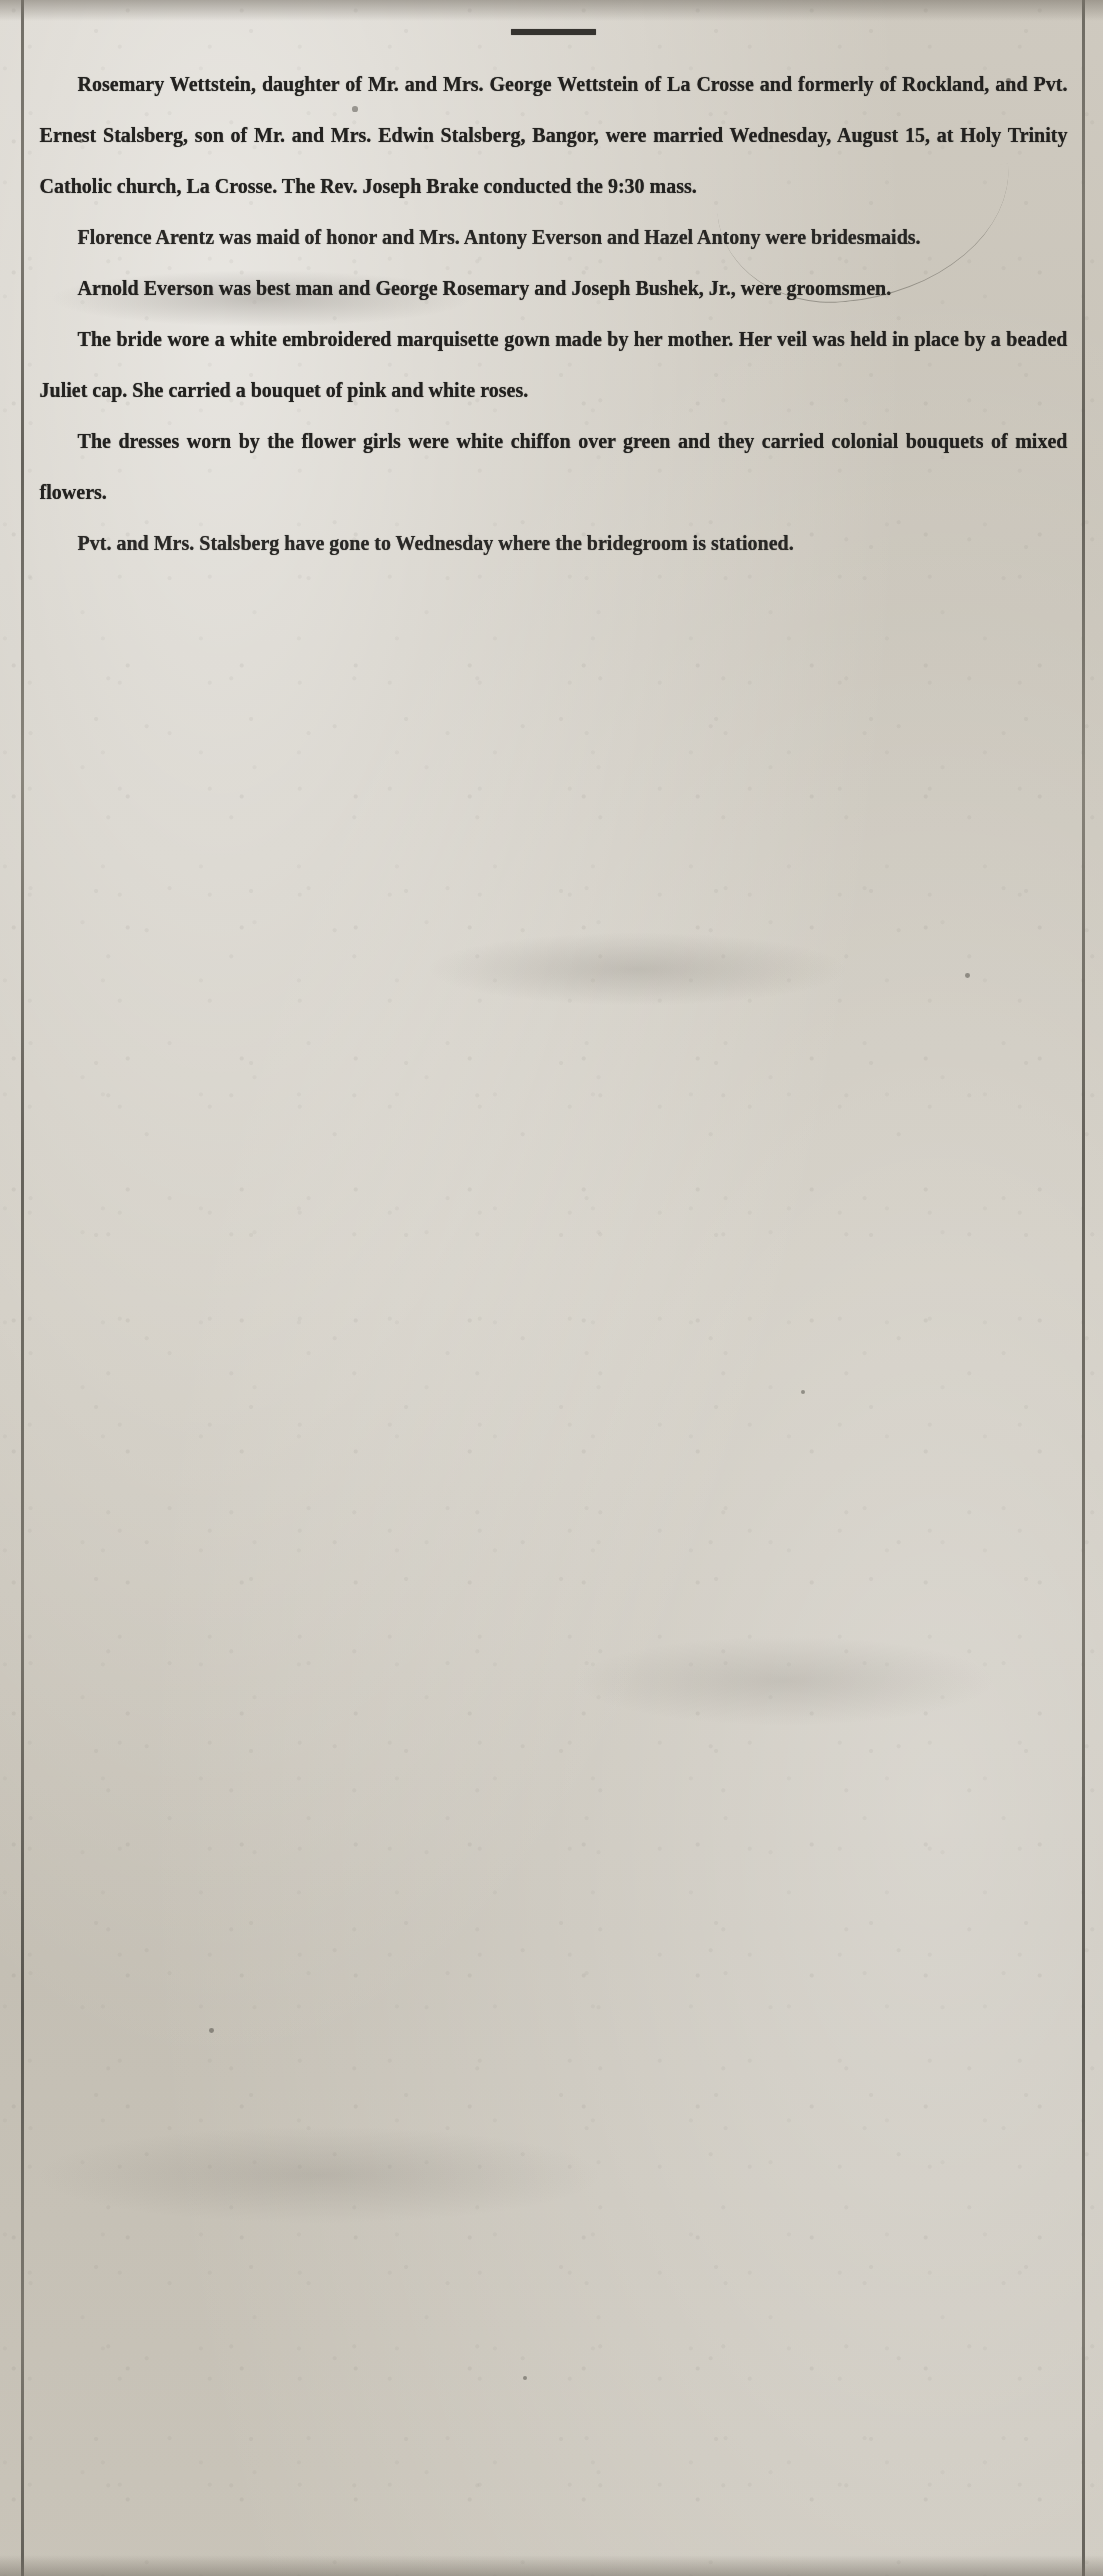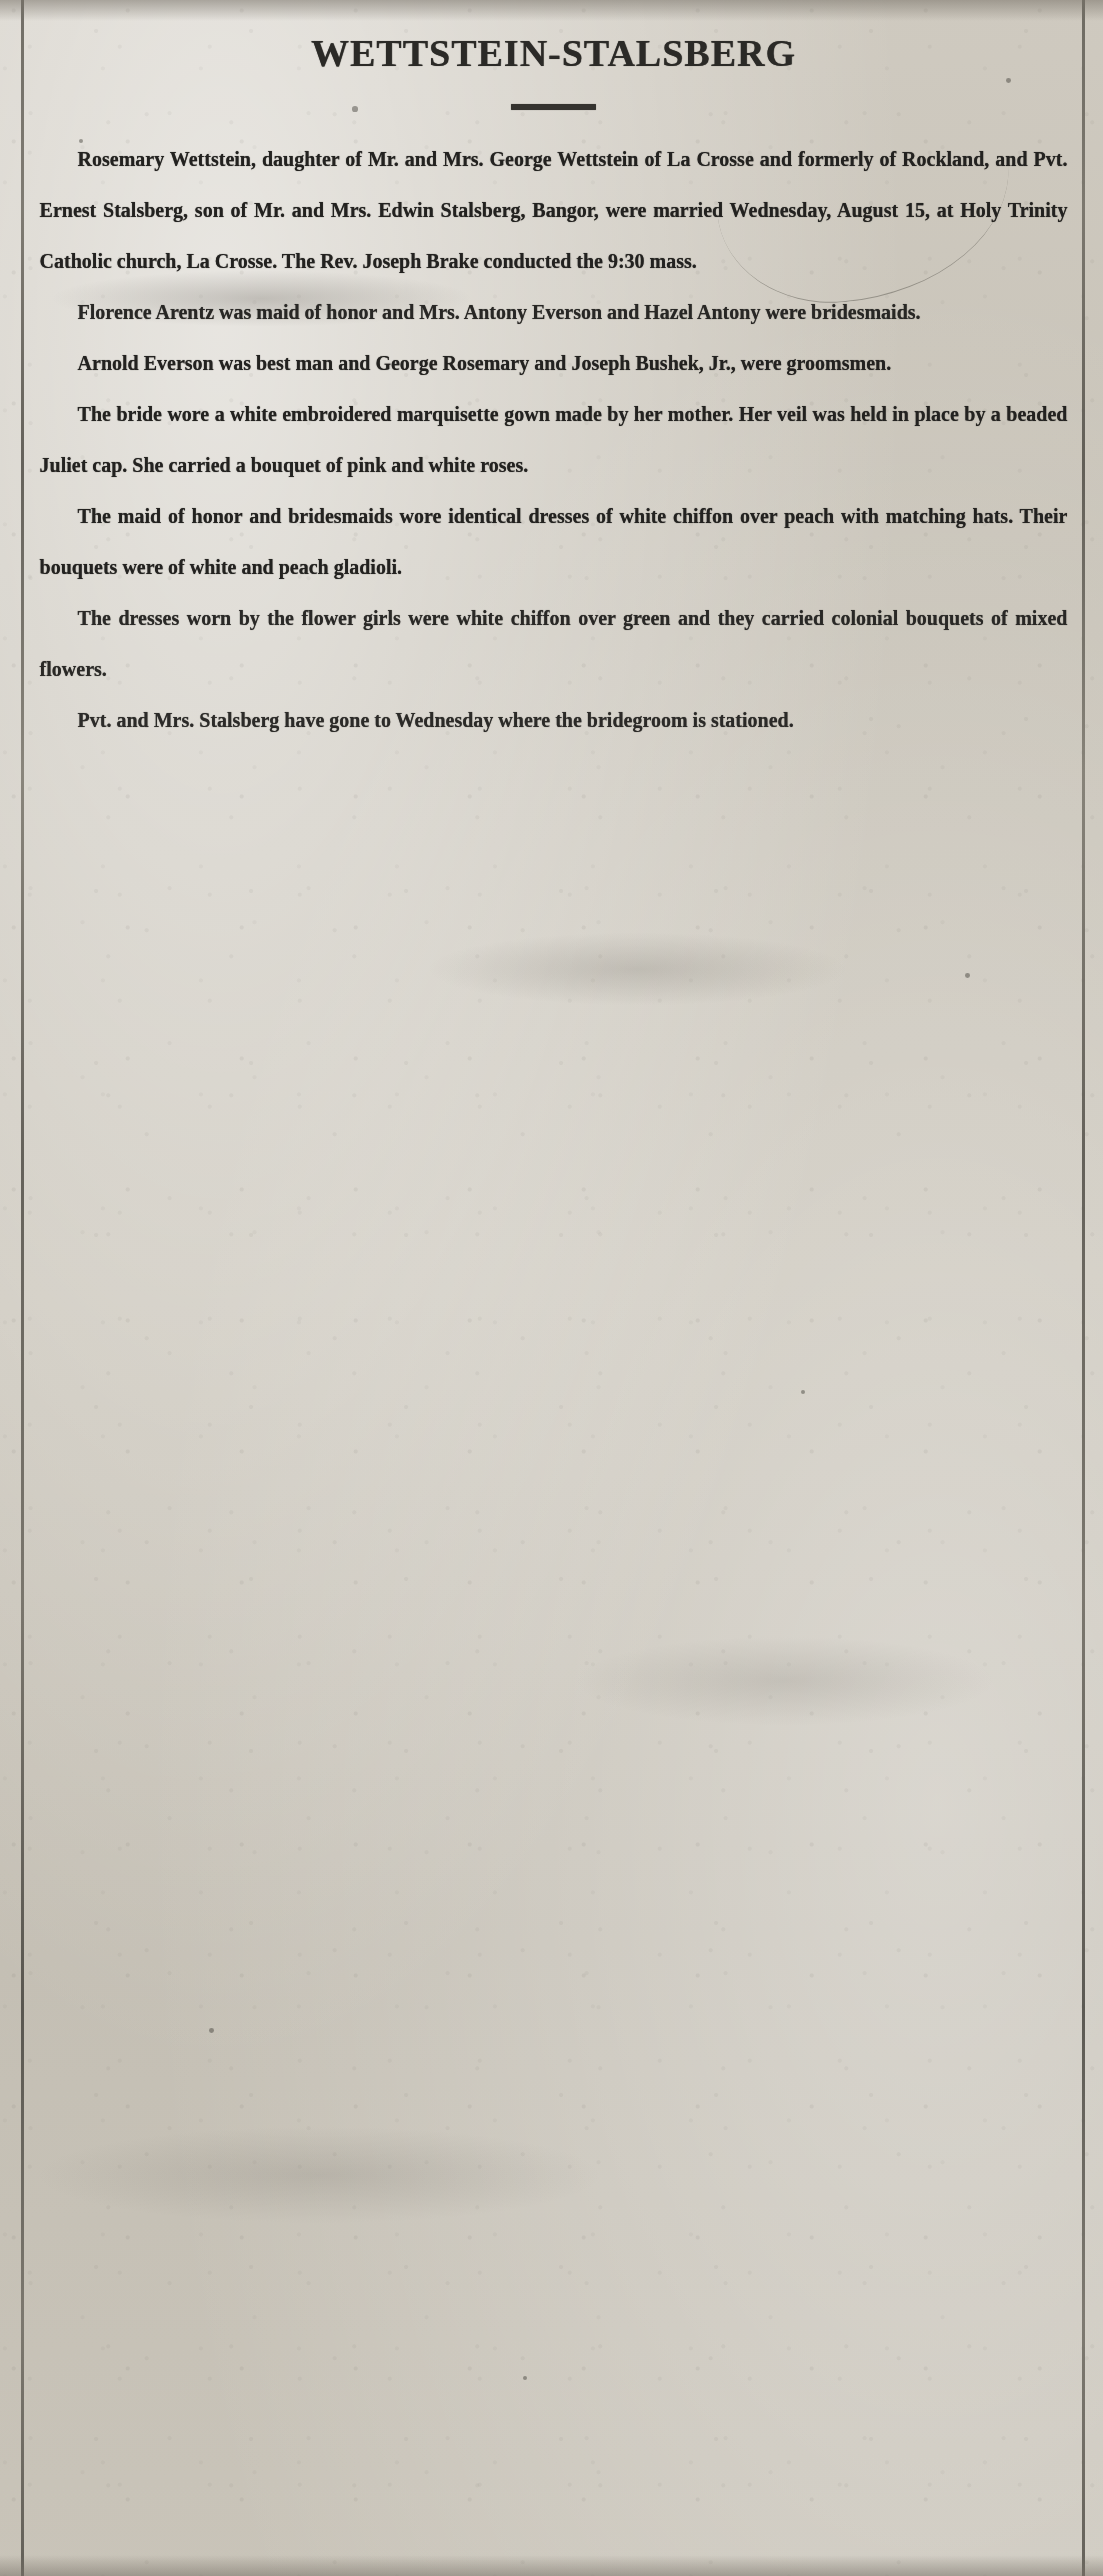--- a/index.html
+++ b/index.html
@@ -170,30 +170,28 @@
   <div class="edge-top"></div>
   <div class="edge-bottom"></div>
 
   <div class="smudge smudge-a"></div>
   <div class="smudge smudge-b"></div>
   <div class="smudge smudge-d"></div>
   <div class="smudge smudge-c"></div>
 
   <div id="content">
 
-    <h1 class="headline">WETTSTEIN-STALSBERG</h1>
 
     <div class="rule-divider"></div>
 
     <div class="body-text">
       <p>Rosemary Wettstein, daughter of Mr. and Mrs. George Wettstein of La Crosse and formerly of Rockland, and Pvt. Ernest Stalsberg, son of Mr. and Mrs. Edwin Stalsberg, Bangor, were married Wednesday, August 15, at Holy Trinity Catholic church, La Crosse. The Rev. Joseph Brake conducted the 9:30 mass.</p>
       <p>Florence Arentz was maid of honor and Mrs. Antony Everson and Hazel Antony were bridesmaids.</p>
       <p>Arnold Everson was best man and George Rosemary and Joseph Bushek, Jr., were groomsmen.</p>
       <p>The bride wore a white embroidered marquisette gown made by her mother. Her veil was held in place by a beaded Juliet cap. She carried a bouquet of pink and white roses.</p>
-      <p>The maid of honor and bridesmaids wore identical dresses of white chiffon over peach with matching hats. Their bouquets were of white and peach gladioli.</p>
       <p>The dresses worn by the flower girls were white chiffon over green and they carried colonial bouquets of mixed flowers.</p>
       <p>Pvt. and Mrs. Stalsberg have gone to Wednesday where the bridegroom is stationed.</p>
     </div>
 
   </div>
 
   <div class="scratch scratch-curve"></div>
 
   <div class="speck" style="left:352px; top:106px; width:5.7px; height:5.7px;"></div>
   <div class="speck" style="left:79px;  top:139px; width:4.1px; height:4.1px;"></div>

